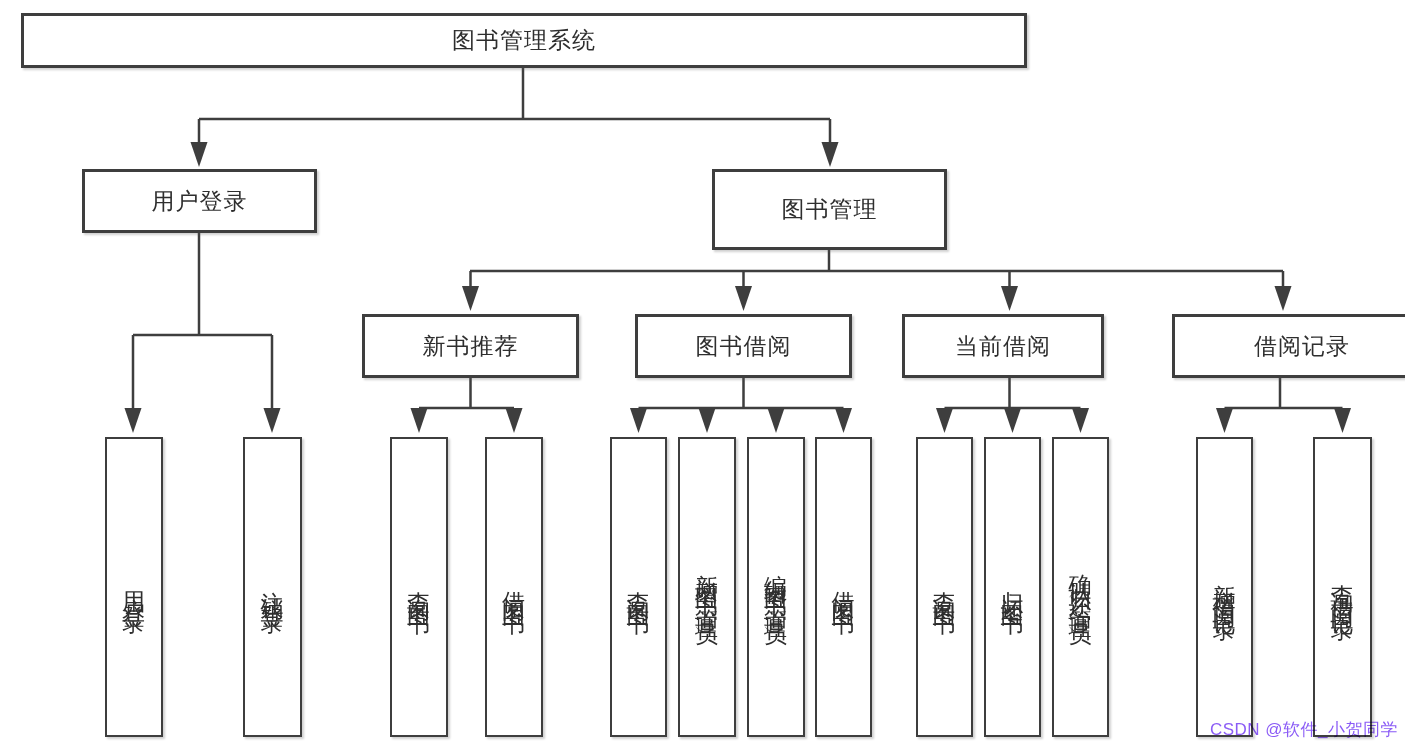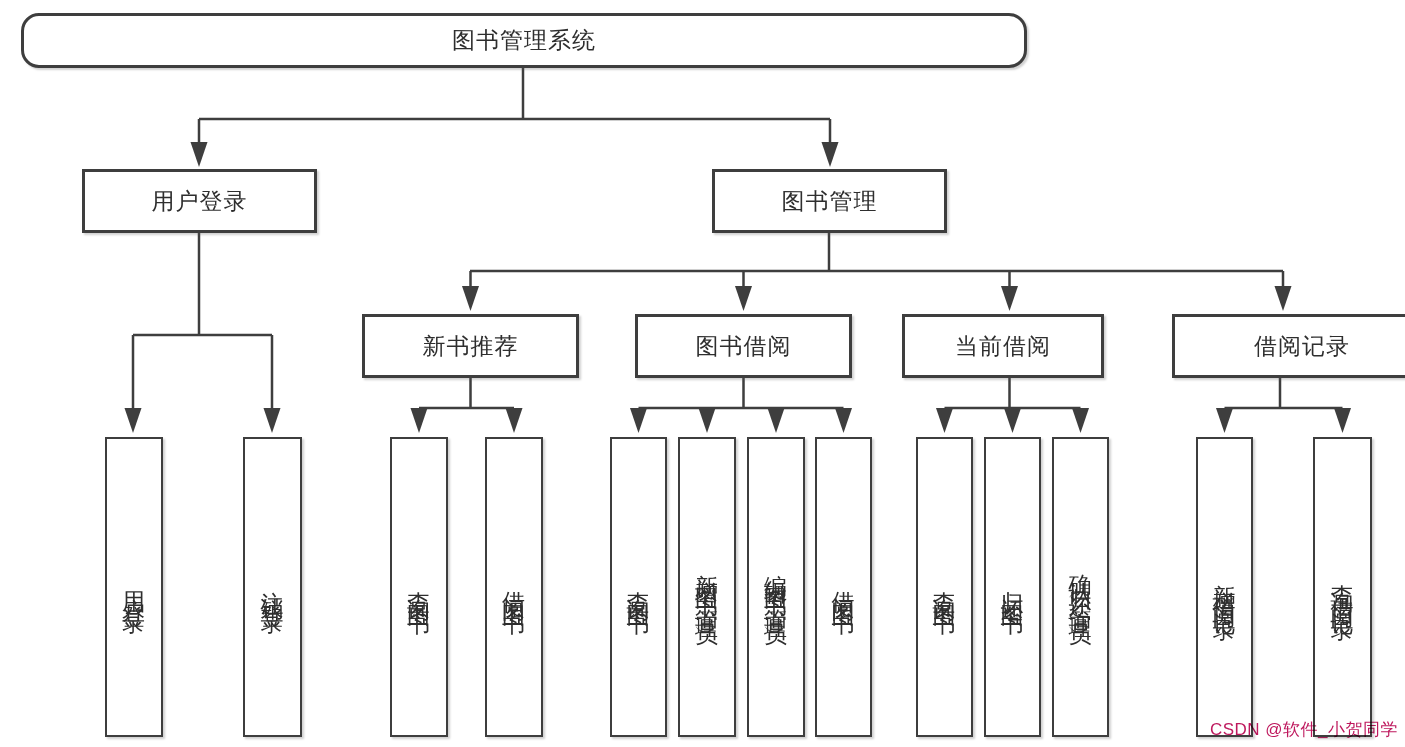--- a/index.html
+++ b/index.html
@@ -44,23 +44,23 @@
   .leaf .v-label {
     writing-mode: vertical-rl;
     text-orientation: mixed;
     font-size: 23px;
     line-height: 1.05;
     letter-spacing: 7px;
     color: #2e2e2e;
     white-space: nowrap;
   }
   
-  #node-root            { left: 21px;   top: 13px;  width: 1006px; height: 55px; border-radius: 18px; }
+  #node-root            { left: 21px;   top: 13px;  width: 1006px; height: 55px; }
   #node-user-login      { left: 82px;   top: 169px; width: 235px;  height: 64px; }
-  #node-book-management { left: 712px;  top: 169px; width: 235px;  height: 64px; }
+  #node-book-management { left: 712px;  top: 169px; width: 235px;  height: 81px; }
   #node-new-book-recommend { left: 362px;  top: 314px; width: 217px; height: 64px; }
   #node-book-borrowing     { left: 635px;  top: 314px; width: 217px; height: 64px; }
   #node-current-borrowing  { left: 902px;  top: 314px; width: 202px; height: 64px; }
   #node-borrowing-records  { left: 1172px; top: 314px; width: 260px; height: 64px; }
   .leaf { top: 437px; height: 300px; }
   #leaf-user-login      { left: 105px;  width: 58px; }
   #leaf-logout          { left: 243px;  width: 59px; }
   #leaf-query-books-1   { left: 390px;  width: 58px; }
   #leaf-borrow-books-1  { left: 485px;  width: 58px; }
   #leaf-query-books-2   { left: 610px;  width: 57px; }
@@ -70,21 +70,21 @@
   #leaf-query-books-3   { left: 916px;  width: 57px; }
   #leaf-return-book     { left: 984px;  width: 57px; }
   #leaf-confirm-return  { left: 1052px; width: 57px; }
   #leaf-add-borrow-record   { left: 1196px; width: 57px; }
   #leaf-query-borrow-record { left: 1313px; width: 59px; }
   #watermark {
     position: absolute;
     right: 7px;
     bottom: 6px;
     font-size: 17px;
-    color: #be185d;
+    color: #8b5cf6;
     letter-spacing: 0.5px;
     mix-blend-mode: multiply;
     white-space: nowrap;
     z-index: 5;
   }
 </style>
 </head>
 <body>
 
 <div id="canvas">

